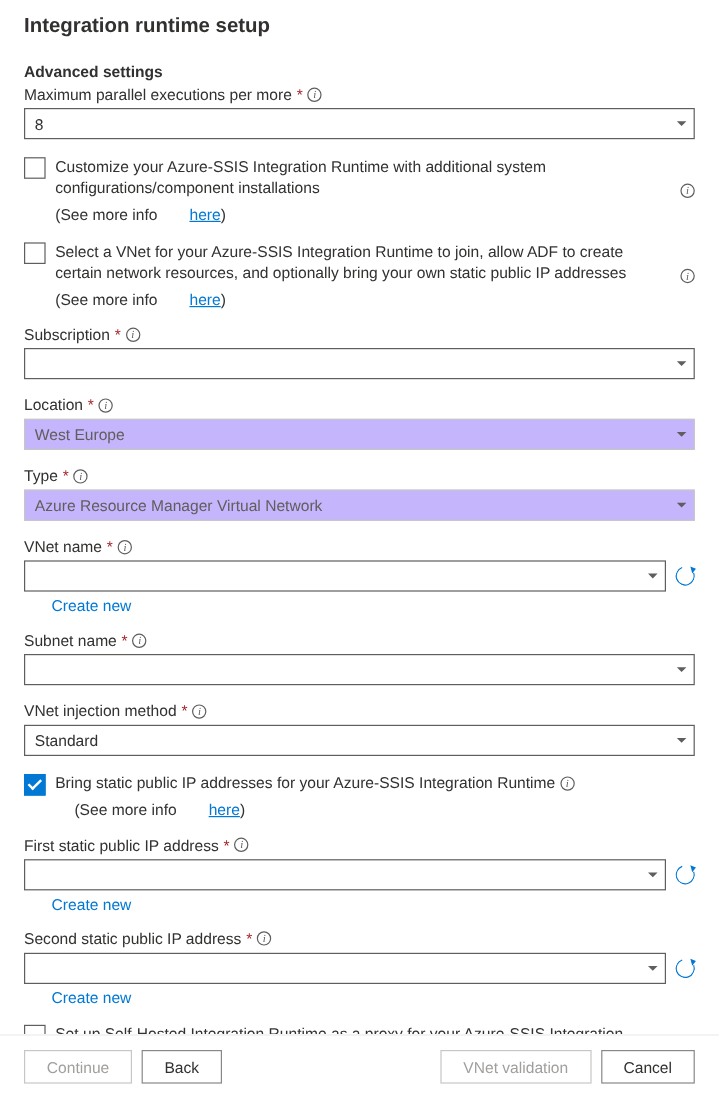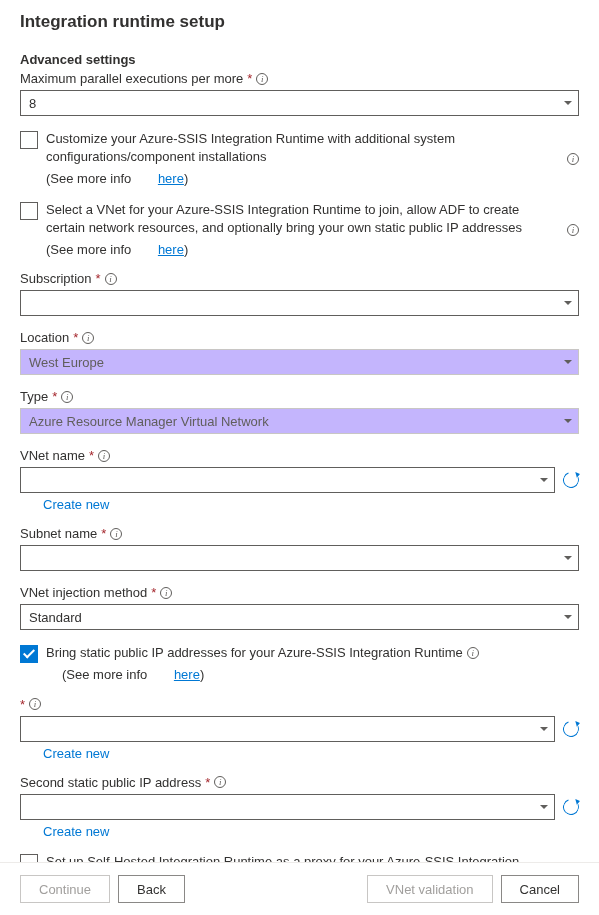--- a/index.html
+++ b/index.html
@@ -204,20 +204,21 @@
       <span class="info-icon"></span>
     </span>
     <div class="seemore indent">
       <span>(See more info </span><a class="link underline">here</a><span>)</span>
     </div>
   </div>
 </div>
 
 <div class="field">
   <div class="label-row">
+    <span class="label">First static public IP address</span>
     <span class="req">*</span>
     <span class="info-icon"></span>
   </div>
   <div class="field-row">
     <div class="select-box">
       <span></span>
       <span class="chevron"></span>
     </div>
     <div class="refresh"></div>
   </div>

